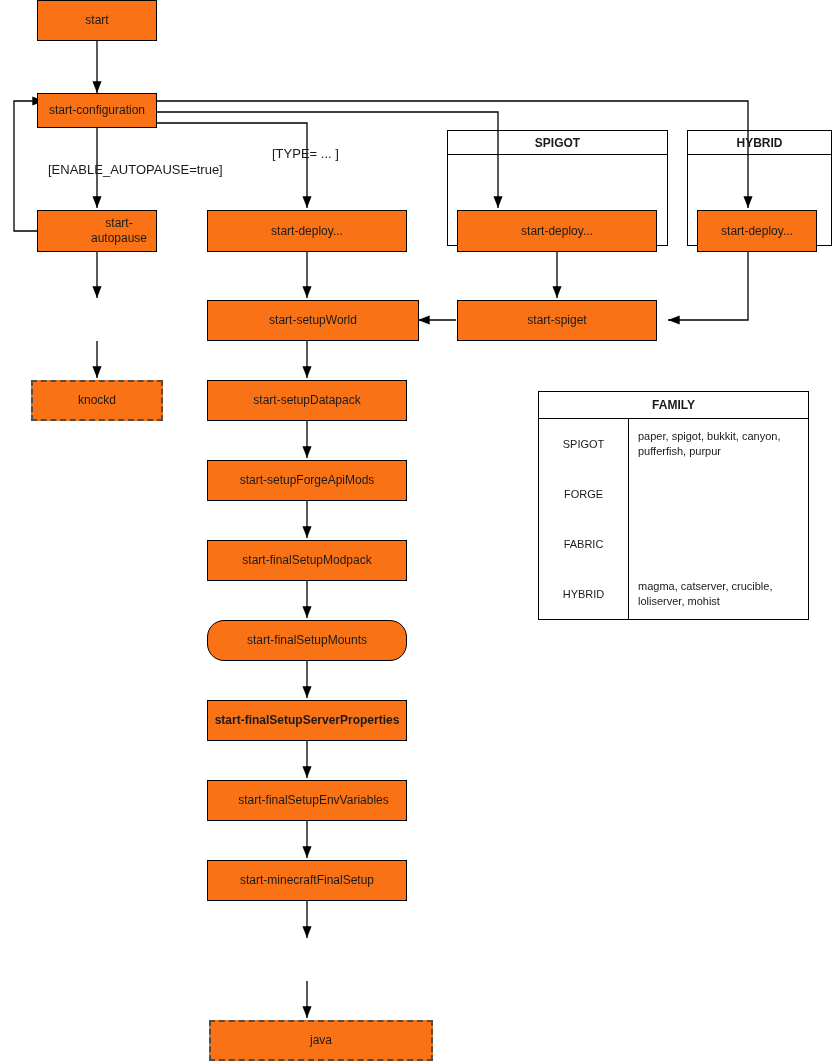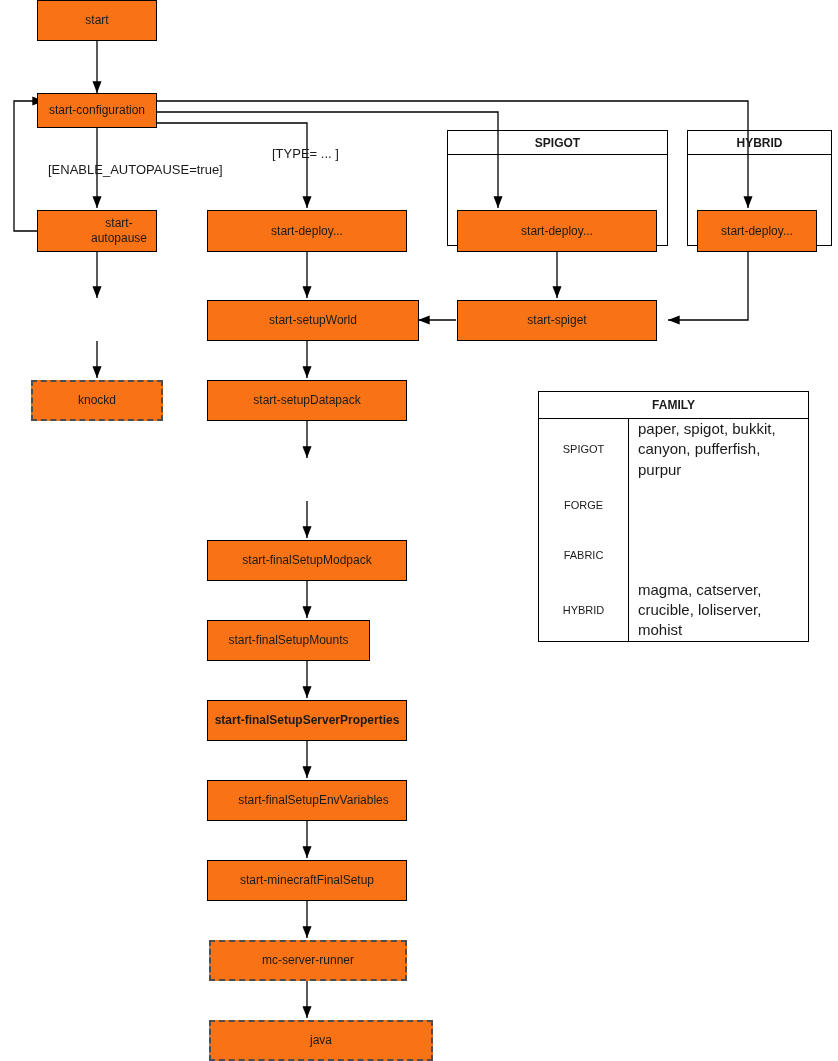--- a/index.html
+++ b/index.html
@@ -105,21 +105,21 @@
     justify-content: center;
     font-size: 11px;
     color: #1a1a1a;
   }
   .legend-val {
     box-sizing: border-box;
     flex: 1 1 auto;
     display: flex;
     align-items: center;
     padding: 0 9px;
-    font-size: 15px;
+    font-size: 11px;
     color: #1a1a1a;
     line-height: 1.35;
   }
 </style>
 </head>
 <body>
 
 <div id="canvas">
 
   <svg id="edges" viewBox="0 0 838 1061">
@@ -188,32 +188,32 @@
   <div class="node" style="left:457px; top:210px; width:200px; height:42px;">start-deploy...</div>
 
   <div class="node" style="left:697px; top:210px; width:120px; height:42px;">start-deploy...</div>
 
   <div class="node" style="left:457px; top:300px; width:200px; height:41px;">start-spiget</div>
 
   <div class="node" style="left:207px; top:300px; width:212px; height:41px;">start-setupWorld</div>
 
   <div class="node" style="left:207px; top:380px; width:200px; height:41px;">start-setupDatapack</div>
 
+  <div class="node" style="left:207px; top:460px; width:200px; height:41px;">start-setupForgeApiMods</div>
 
   <div class="node" style="left:207px; top:540px; width:200px; height:41px;">start-finalSetupModpack</div>
 
-  <div class="node" style="left:207px; top:620px; width:163px; height:41px;">start-finalSetupMounts</div>
+  <div class="node" style="left:207px; top:620px; width:200px; height:41px;border-radius:17px;">start-finalSetupMounts</div>
 
   <div class="node" style="left:207px; top:700px; width:200px; height:41px;font-weight:bold;">start-finalSetupServerProperties</div>
 
   <div class="node" style="left:207px; top:780px; width:200px; height:41px;padding-left:13px;">start-finalSetupEnvVariables</div>
 
   <div class="node" style="left:207px; top:860px; width:200px; height:41px;">start-minecraftFinalSetup</div>
 
-  <div class="node dashed" style="left:209px; top:940px; width:198px; height:41px;">mc-server-runner</div>
 
   <div class="node dashed" style="left:209px; top:1020px; width:224px; height:41px;text-align:right;">java</div>
 
   <div class="edge-label" style="left:21px; top:162px;margin-left:27px;">[ENABLE_AUTOPAUSE=true]</div>
 
   <div class="edge-label" style="left:272px; top:146px;">[TYPE= ... ]</div>
 
   <div class="legend">
     <div class="legend-title">FAMILY</div>
     <div id="legend-rows">

